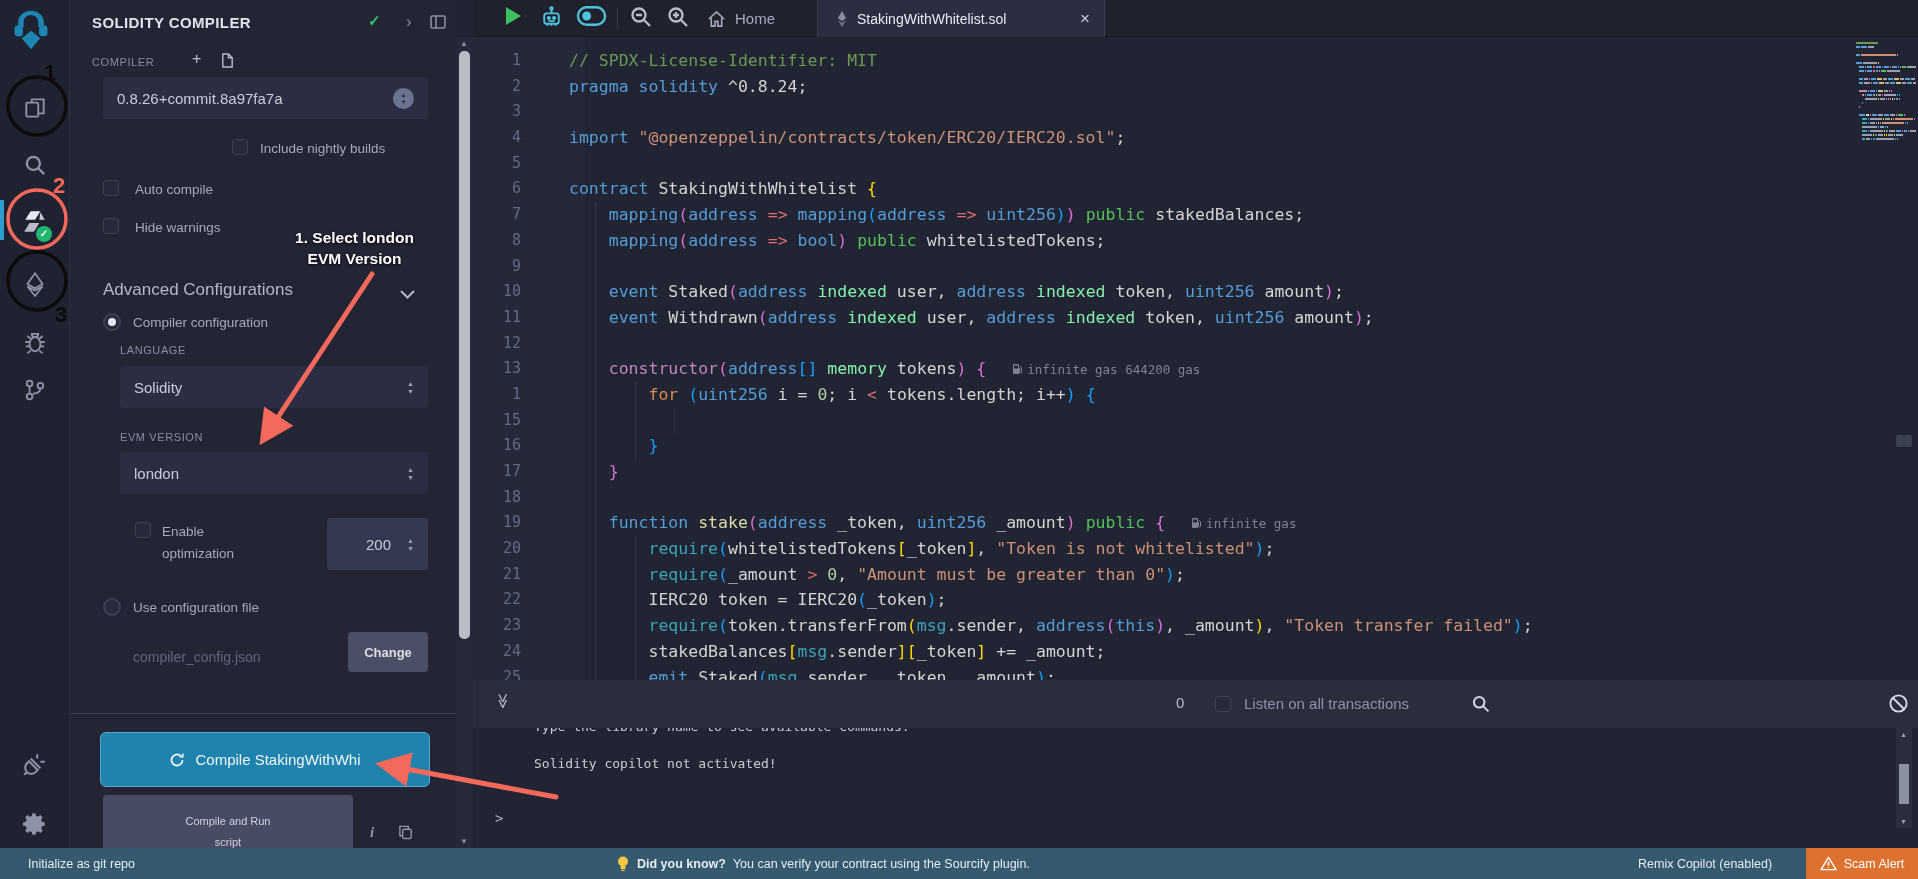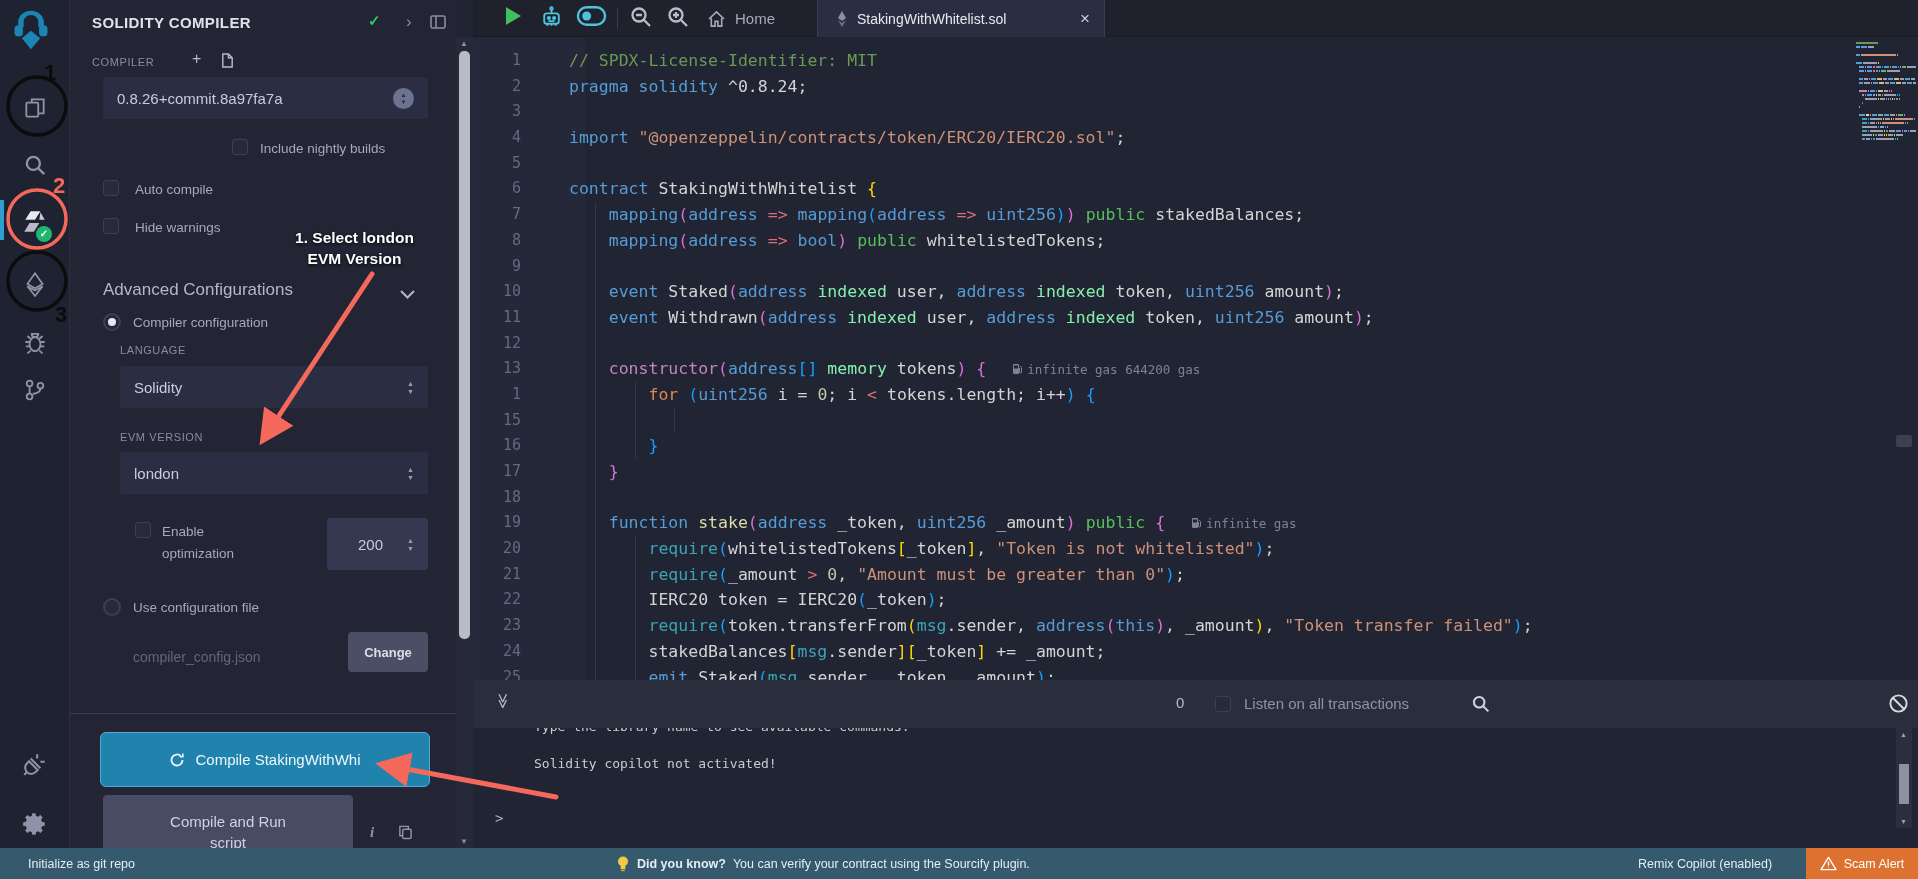--- a/index.html
+++ b/index.html
@@ -37,21 +37,21 @@
   .cb-label{position:absolute;font-size:13.5px;color:#a6a8bd;}
   .radio{position:absolute;width:18px;height:18px;border-radius:50%;border:2px solid #3c4057;background:#272a3b;}
   .radio.sel::after{content:"";position:absolute;left:3px;top:3px;width:8px;height:8px;border-radius:50%;background:#e8eaf2;}
   .btn-change{position:absolute;left:278px;top:632px;width:80px;height:40px;background:#4b4f66;border:none;border-radius:4px;
       color:#dbdde8;font-weight:bold;font-size:13px;font-family:"Liberation Sans",sans-serif;}
   #divider{position:absolute;left:0;top:713px;width:386px;height:1px;background:#383c4e;}
   #compile-btn{position:absolute;left:30px;top:732px;width:330px;height:55px;background:var(--c-accent);
       border:1px solid #54aad0;border-radius:6px;color:#eef7fc;font-size:15px;font-family:"Liberation Sans",sans-serif;
       display:flex;align-items:center;justify-content:center;gap:10px;white-space:nowrap;overflow:hidden;}
   #run-btn{position:absolute;left:33px;top:795px;width:250px;height:61px;background:#474b63;border:none;border-radius:4px;
-      color:#d0d2e0;font-size:15px;font-family:"Liberation Sans",sans-serif;line-height:21px;padding-top:12px;}
+      color:#d0d2e0;font-size:11px;font-family:"Liberation Sans",sans-serif;line-height:21px;padding-top:12px;}
   .mini-ic{position:absolute;color:#9094a8;font-size:14px;}
 
   
   #panel-scroll{left:456px;top:37px;width:17px;height:811px;background:#262939;}
   #panel-scroll .thumb{position:absolute;left:3px;top:14px;width:11px;height:588px;background:#b8bcc6;border-radius:5px;}
   #panel-scroll .arr{position:absolute;left:4px;font-size:8px;color:#8a8da0;}
 
   
   #topbar{left:473px;top:0;width:1445px;height:37px;background:var(--c-topbar);border-bottom:1px solid #181a24;}
   .tb-ic{position:absolute;top:5px;display:flex;align-items:center;justify-content:center;}
@@ -244,21 +244,21 @@
       <span>london</span>
       <span class="stepper">
           <span>▲</span>
           <span>▼</span>
         </span>
     </div>
 
     <span class="cb" style="left:65px;top:522px;"></span>
     <span class="cb-label" style="left:92px;top:521px;line-height:22px;"><span>Enable</span><br><span>optimization</span></span>
     <div class="dd" style="left:257px;top:518px;width:101px;height:52px;background:var(--c-input);">
-      <span style="margin-left:17px;">200</span>
+      <span style="margin-left:25px;">200</span>
       <span class="stepper">
           <span>▲</span>
           <span>▼</span>
         </span>
     </div>
 
     <span class="radio" style="left:33px;top:598px;"></span>
     <span class="cb-label" style="left:63px;top:600px;">Use configuration file</span>
 
     <span style="position:absolute;left:63px;top:649px;font-size:14px;color:#62667e;">compiler_config.json</span>

